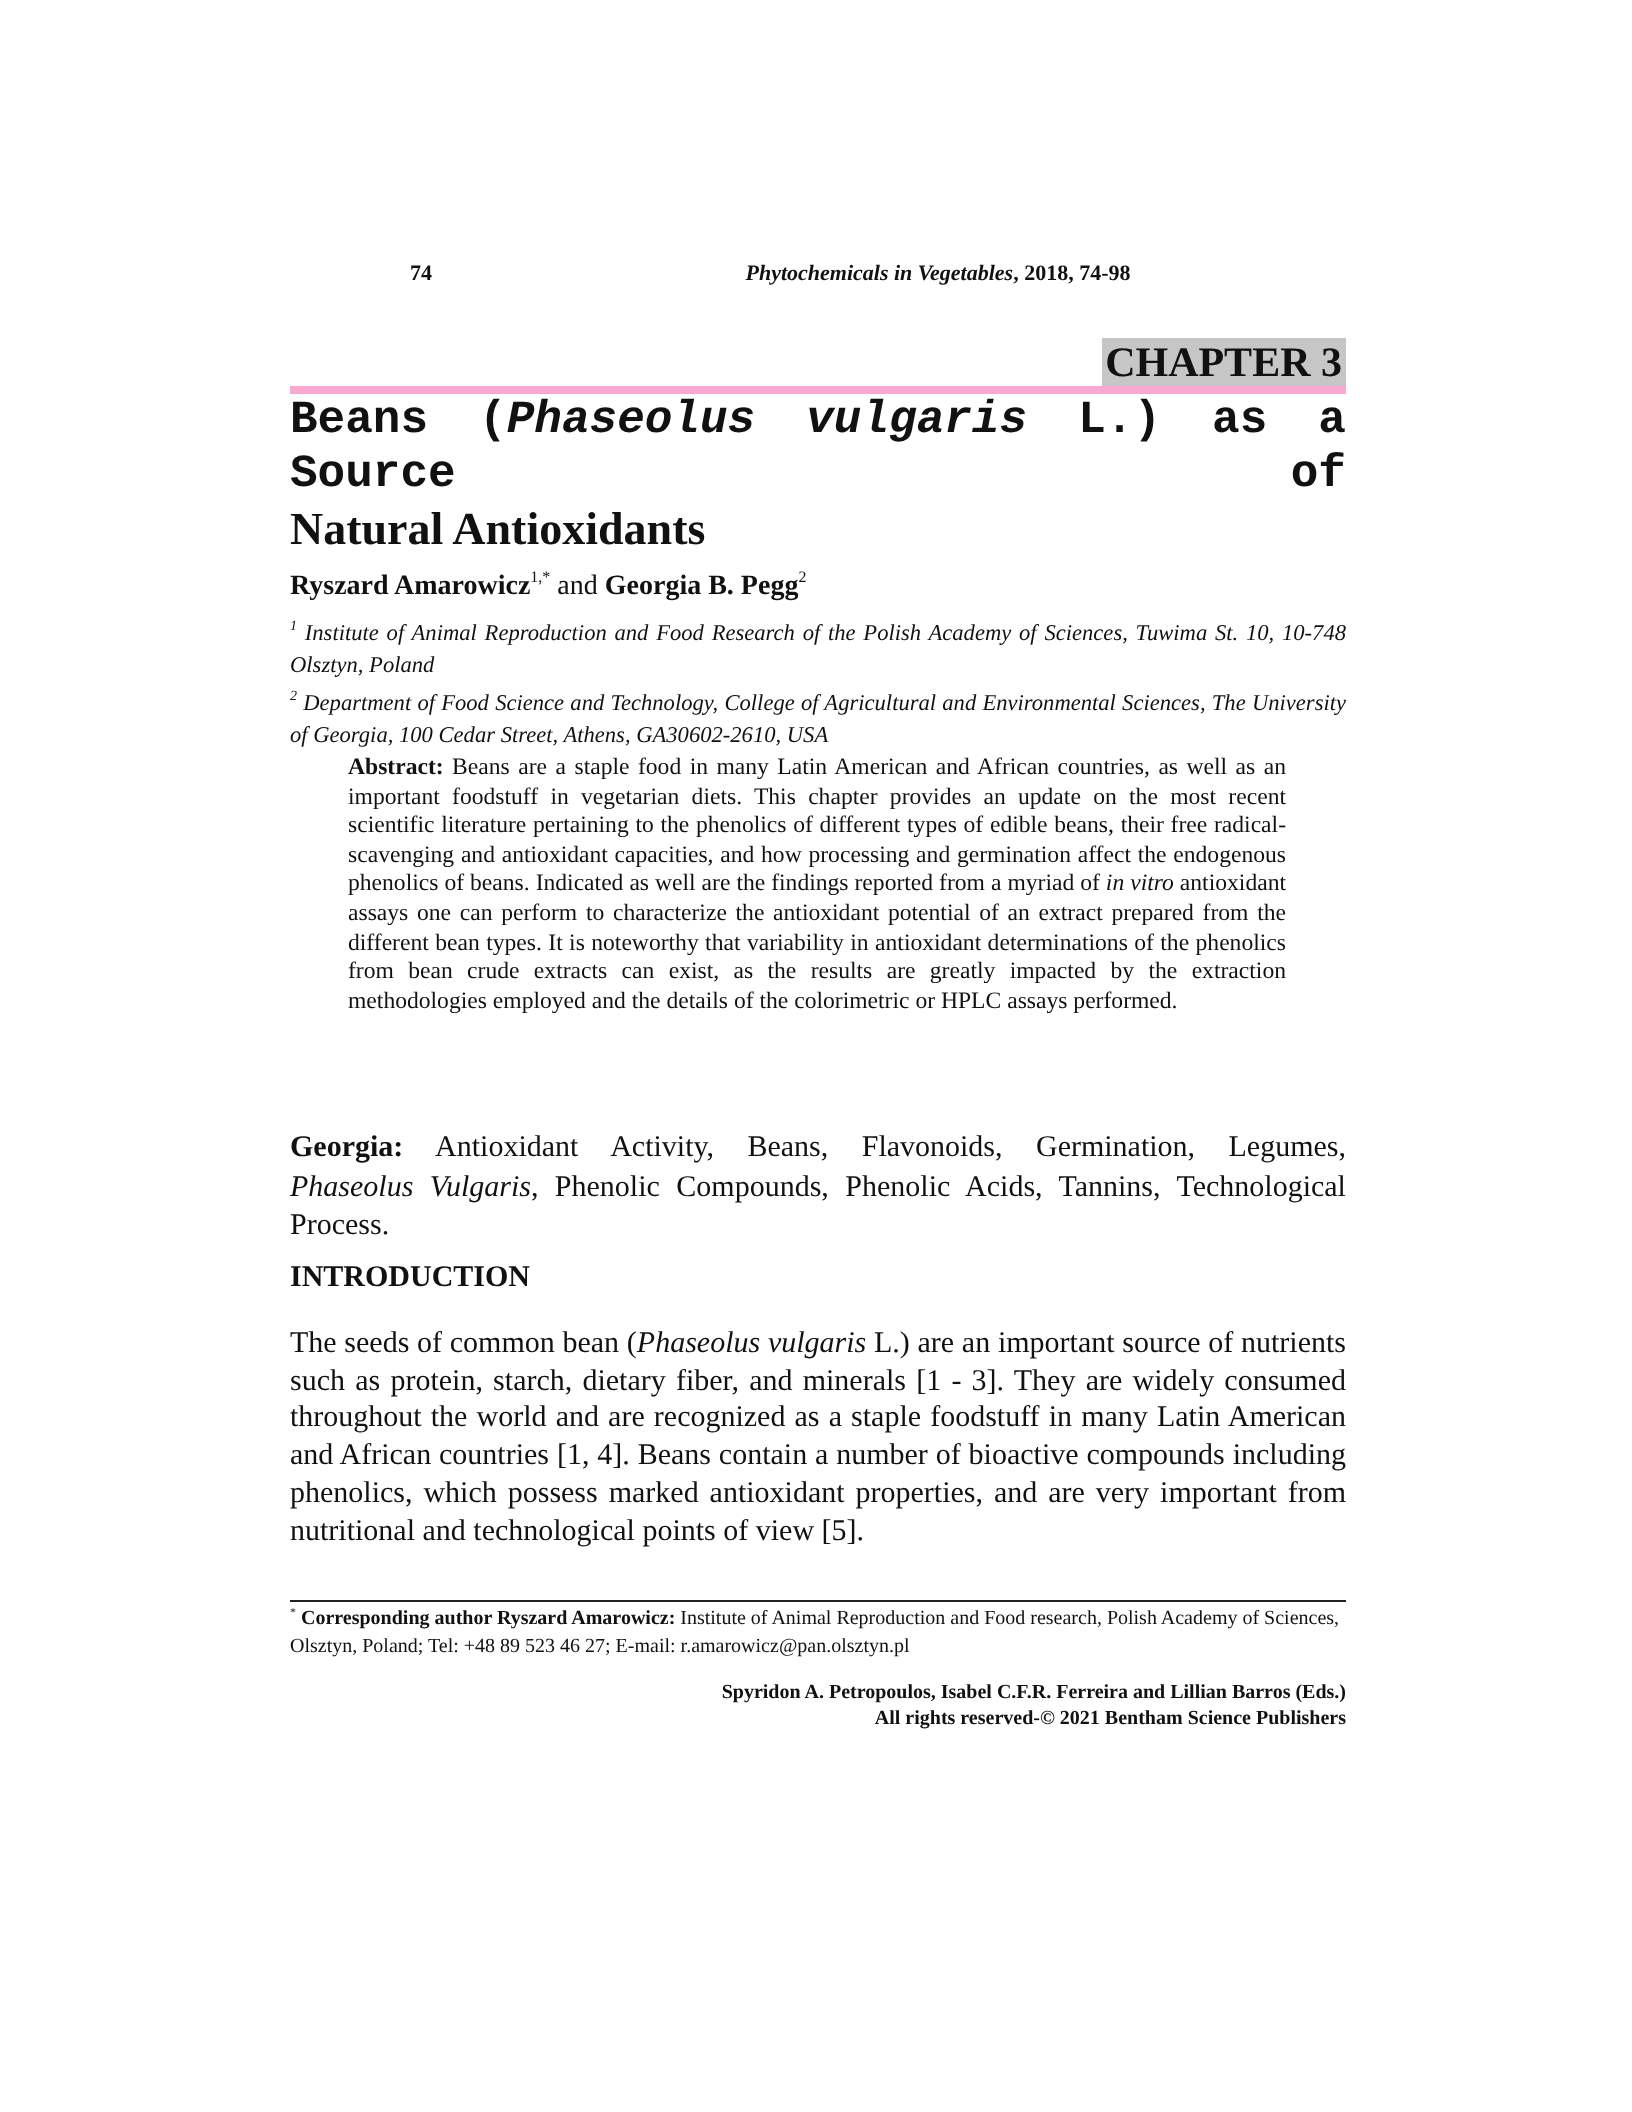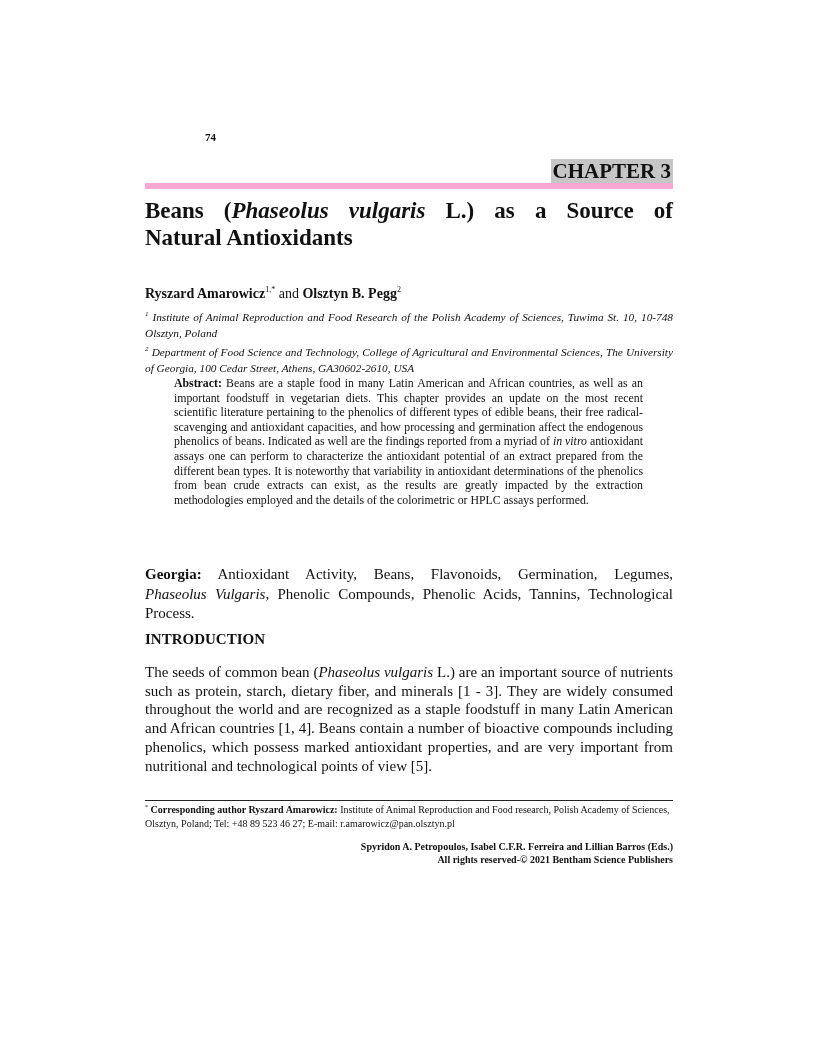--- a/index.html
+++ b/index.html
@@ -4,27 +4,27 @@
 <style>
   html, body { margin: 0; padding: 0; background: #ffffff; }
   body { width: 816px; height: 1056px; position: relative; overflow: hidden;
          font-family: "Liberation Serif", "DejaVu Serif", serif; color: #111; }
   .page { position: absolute; left: 145px; top: 0; width: 528px; }
   .running-head { position: absolute; top: 131px; left: 16px; width: 528px; height: 16px;
                   font-size: 11px; font-weight: bold; margin-left: 44px; }
   .running-head .pgnum { position: absolute; left: 0; top: 0; }
   .running-head .journal { position: absolute; left: 0; width: 528px; text-align: center; top: 0; }
   .running-head .journal i { font-style: italic; }
-  .chapter-wrap { position: absolute; top: 159px; left: 0; width: 528px; height: 24px;
-                  border-bottom: 6px solid #f9a8d4; }
+  .chapter-wrap { position: absolute; top: 169px; left: 0; width: 528px; height: 24px;
+                  border-bottom: 4px solid #f9a8d4; }
   .chapter-box { position: absolute; right: 0; top: 0; background: #c6c6c6; padding: 0 2px;
                  font-size: 21px; font-weight: bold; line-height: 24px; height: 24px; }
   .title { position: absolute; top: 197px; left: 0; width: 528px; font-size: 23px;
            font-weight: bold; line-height: 27px; text-align: justify; text-align-last: left; }
-  .title .l1 { display: block; text-align: justify; text-align-last: justify; }
+  .title .l1 { display: block; text-align: justify; text-align-last: justify; font-family: Liberation Mono, monospace; }
   .title i { font-style: italic; }
   .authors { position: absolute; top: 285px; left: 0; width: 528px; font-size: 14px; line-height: 18px; }
   .authors b { font-weight: bold; margin-top: 29px; }
   .authors sup { font-size: 8px; vertical-align: 6px; line-height: 0; }
   .affil { position: absolute; left: 0; width: 528px; font-size: 11.3px; line-height: 16px;
            font-style: italic; text-align: justify; }
   .affil sup { font-size: 7px; vertical-align: 5px; line-height: 0; }
   .affil1 { top: 289px; margin-top: 0; }
   .affil2 { top: 321px; }
   .abstract { position: absolute; top: 376px; left: 29px; width: 469px; font-size: 11.8px;
@@ -45,33 +45,34 @@
              font-size: 10px; font-weight: bold; line-height: 12.5px; }
   .credits div { display: block; }
 </style>
 </head>
 <body>
 
 <div class="page">
 
   <div class="running-head">
     <span class="pgnum">74</span>
+    <span class="journal"><i>Phytochemicals in Vegetables</i><span>, 2018, 74-98</span></span>
   </div>
 
   <div class="chapter-wrap">
     <span class="chapter-box">CHAPTER 3</span>
   </div>
 
   <div class="title">
     <span class="l1"><span>Beans (</span><i>Phaseolus vulgaris</i><span> L.) as a Source of</span></span>
     <span>Natural Antioxidants</span>
   </div>
 
   <div class="authors">
-    <b>Ryszard Amarowicz</b><sup>1,*</sup><span> and </span><b>Olsztyn B. Pegg</b><sup>2</sup>
+    <b>Ryszard Amarowicz</b><sup>1,*</sup><span> and </span><b>Georgia B. Pegg</b><sup>2</sup>
   </div>
 
   <div class="affil affil1" style="top:309px">
     <sup>1</sup> <span>Institute of Animal Reproduction and Food Research of the Polish Academy of Sciences, Tuwima St. 10, 10-748 Olsztyn, Poland</span>
   </div>
 
   <div class="affil affil2" style="top:344px">
     <sup>2</sup> <span>Department of Food Science and Technology, College of Agricultural and Environmental Sciences, The University of Georgia, 100 Cedar Street, Athens, GA30602-2610, USA</span>
   </div>
 

